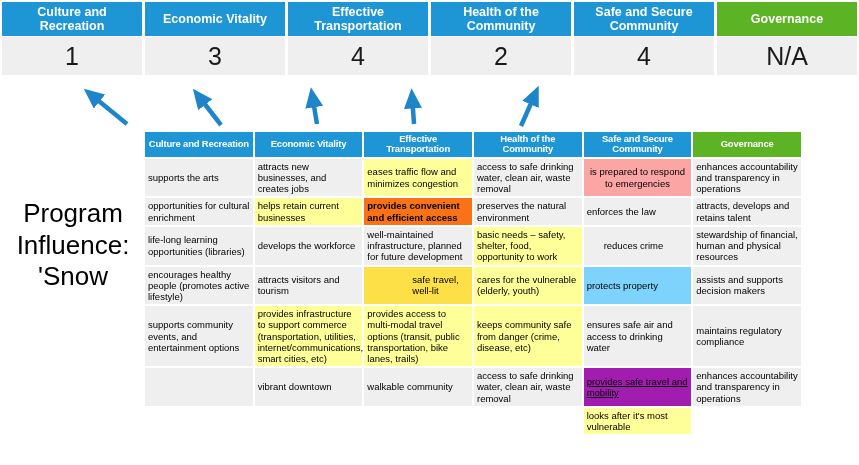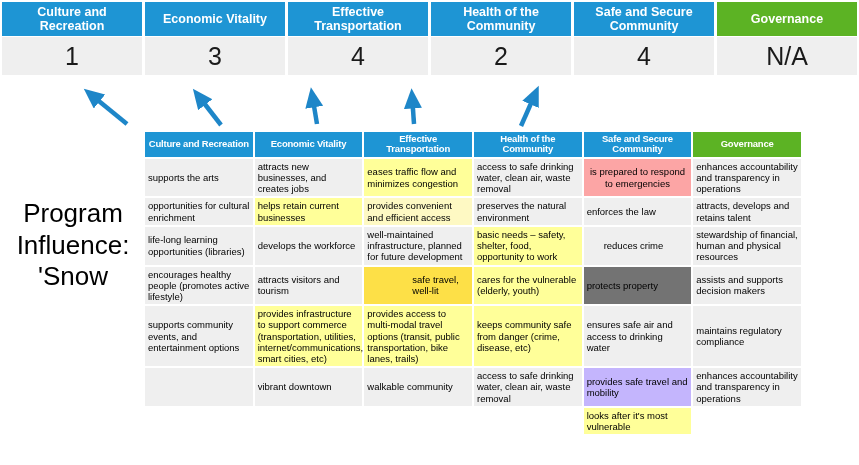--- a/index.html
+++ b/index.html
@@ -102,55 +102,55 @@
           <td style="background: rgb(239, 239, 239);">supports the arts</td>
           <td style="background: rgb(239, 239, 239);">attracts new businesses, and creates jobs</td>
           <td style="background: rgb(255, 255, 153); margin-top: 32px;">eases traffic flow and minimizes congestion</td>
           <td style="background: rgb(239, 239, 239);">access to safe drinking water, clean air, waste removal</td>
           <td style="background: #fca5a5; text-align: center;">is prepared to respond to emergencies</td>
           <td style="background: rgb(239, 239, 239);">enhances accountability and transparency in operations</td>
         </tr>
         <tr>
           <td style="background: rgb(239, 239, 239);">opportunities for cultural enrichment</td>
           <td style="background: rgb(255, 255, 153);">helps retain current businesses</td>
-          <td style="background: #fef9c3;">provides convenient and efficient access</td>
+          <td style="background: #f97316; font-weight: bold;">provides convenient and efficient access</td>
           <td style="background: rgb(239, 239, 239);">preserves the natural environment</td>
           <td style="background: rgb(239, 239, 239);">enforces the law</td>
           <td style="background: rgb(239, 239, 239);">attracts, develops and retains talent</td>
         </tr>
         <tr>
           <td style="background: rgb(239, 239, 239);">life-long learning opportunities (libraries)</td>
           <td style="background: rgb(239, 239, 239);">develops the workforce</td>
           <td style="background: rgb(239, 239, 239);">well-maintained infrastructure, planned for future development</td>
           <td style="background: rgb(255, 255, 153);">basic needs – safety, shelter, food, opportunity to work</td>
           <td style="background: rgb(239, 239, 239); padding-left: 20px;">reduces crime</td>
           <td style="background: rgb(239, 239, 239);">stewardship of financial, human and physical resources</td>
         </tr>
         <tr>
           <td style="background: rgb(239, 239, 239);">encourages healthy people (promotes active lifestyle)</td>
           <td style="background: rgb(239, 239, 239);">attracts visitors and tourism</td>
           <td style="background: #fde047; padding-left: 48px;">safe travel, well-lit</td>
           <td style="background: rgb(255, 255, 153);">cares for the vulnerable (elderly, youth)</td>
-          <td style="background: #737373;">protects property</td>
+          <td style="background: #7dd3fc;">protects property</td>
           <td style="background: rgb(239, 239, 239);">assists and supports decision makers</td>
         </tr>
         <tr>
           <td style="background: rgb(239, 239, 239);">supports community events, and entertainment options</td>
           <td style="background: rgb(255, 255, 153);">provides infrastructure to support commerce (transportation, utilities, internet/communications, smart cities, etc)</td>
           <td style="background: rgb(255, 255, 153);">provides access to multi-modal travel options (transit, public transportation, bike lanes, trails)</td>
           <td style="background: rgb(255, 255, 153);">keeps community safe from danger (crime, disease, etc)</td>
           <td style="background: rgb(239, 239, 239);">ensures safe air and access to drinking water</td>
           <td style="background: rgb(239, 239, 239);">maintains regulatory compliance</td>
         </tr>
         <tr>
           <td style="background: rgb(239, 239, 239);"></td>
           <td style="background: rgb(239, 239, 239);">vibrant downtown</td>
           <td style="background: rgb(239, 239, 239);">walkable community</td>
           <td style="background: rgb(239, 239, 239);">access to safe drinking water, clean air, waste removal</td>
-          <td style="background: #c4b5fd;">provides safe travel and mobility</td>
+          <td style="background: #a21caf; text-decoration: underline;">provides safe travel and mobility</td>
           <td style="background: rgb(239, 239, 239);">enhances accountability and transparency in operations</td>
         </tr>
         <tr>
           <td style="background: rgb(255, 255, 255);"></td>
           <td style="background: rgb(255, 255, 255);"></td>
           <td style="background: rgb(255, 255, 255);"></td>
           <td style="background: rgb(255, 255, 255);"></td>
           <td style="background: rgb(255, 255, 153);">looks after it's most vulnerable</td>
           <td style="background: rgb(255, 255, 255);"></td>
         </tr>

